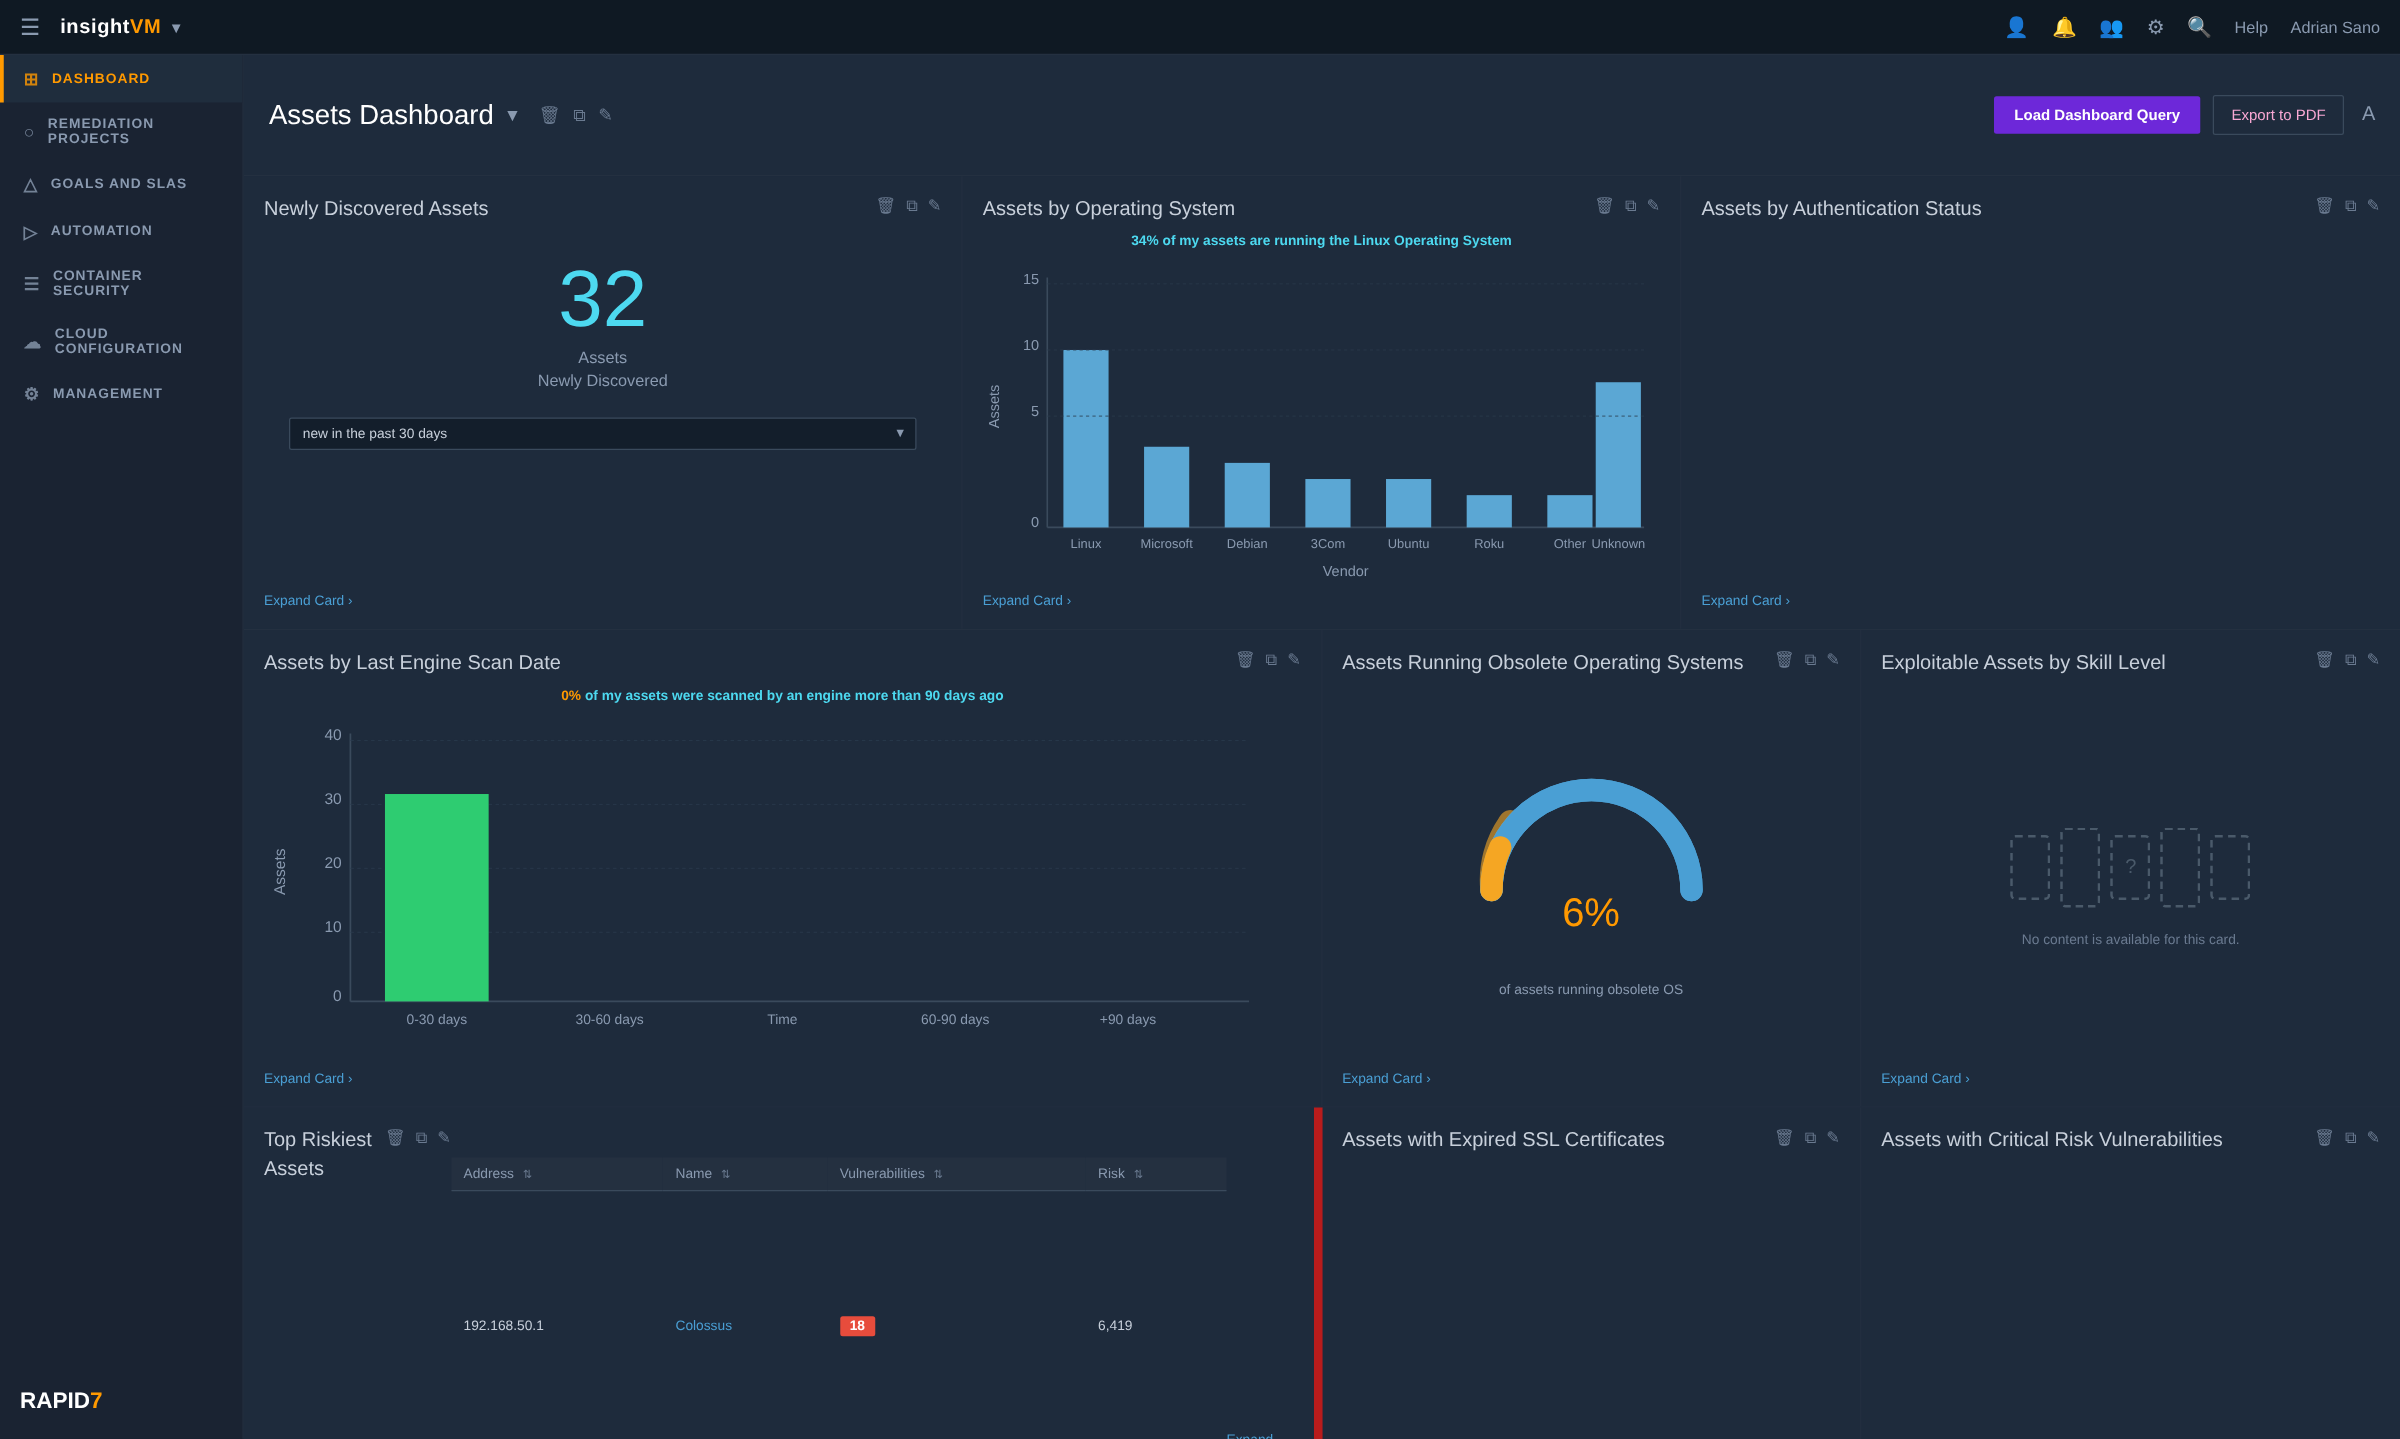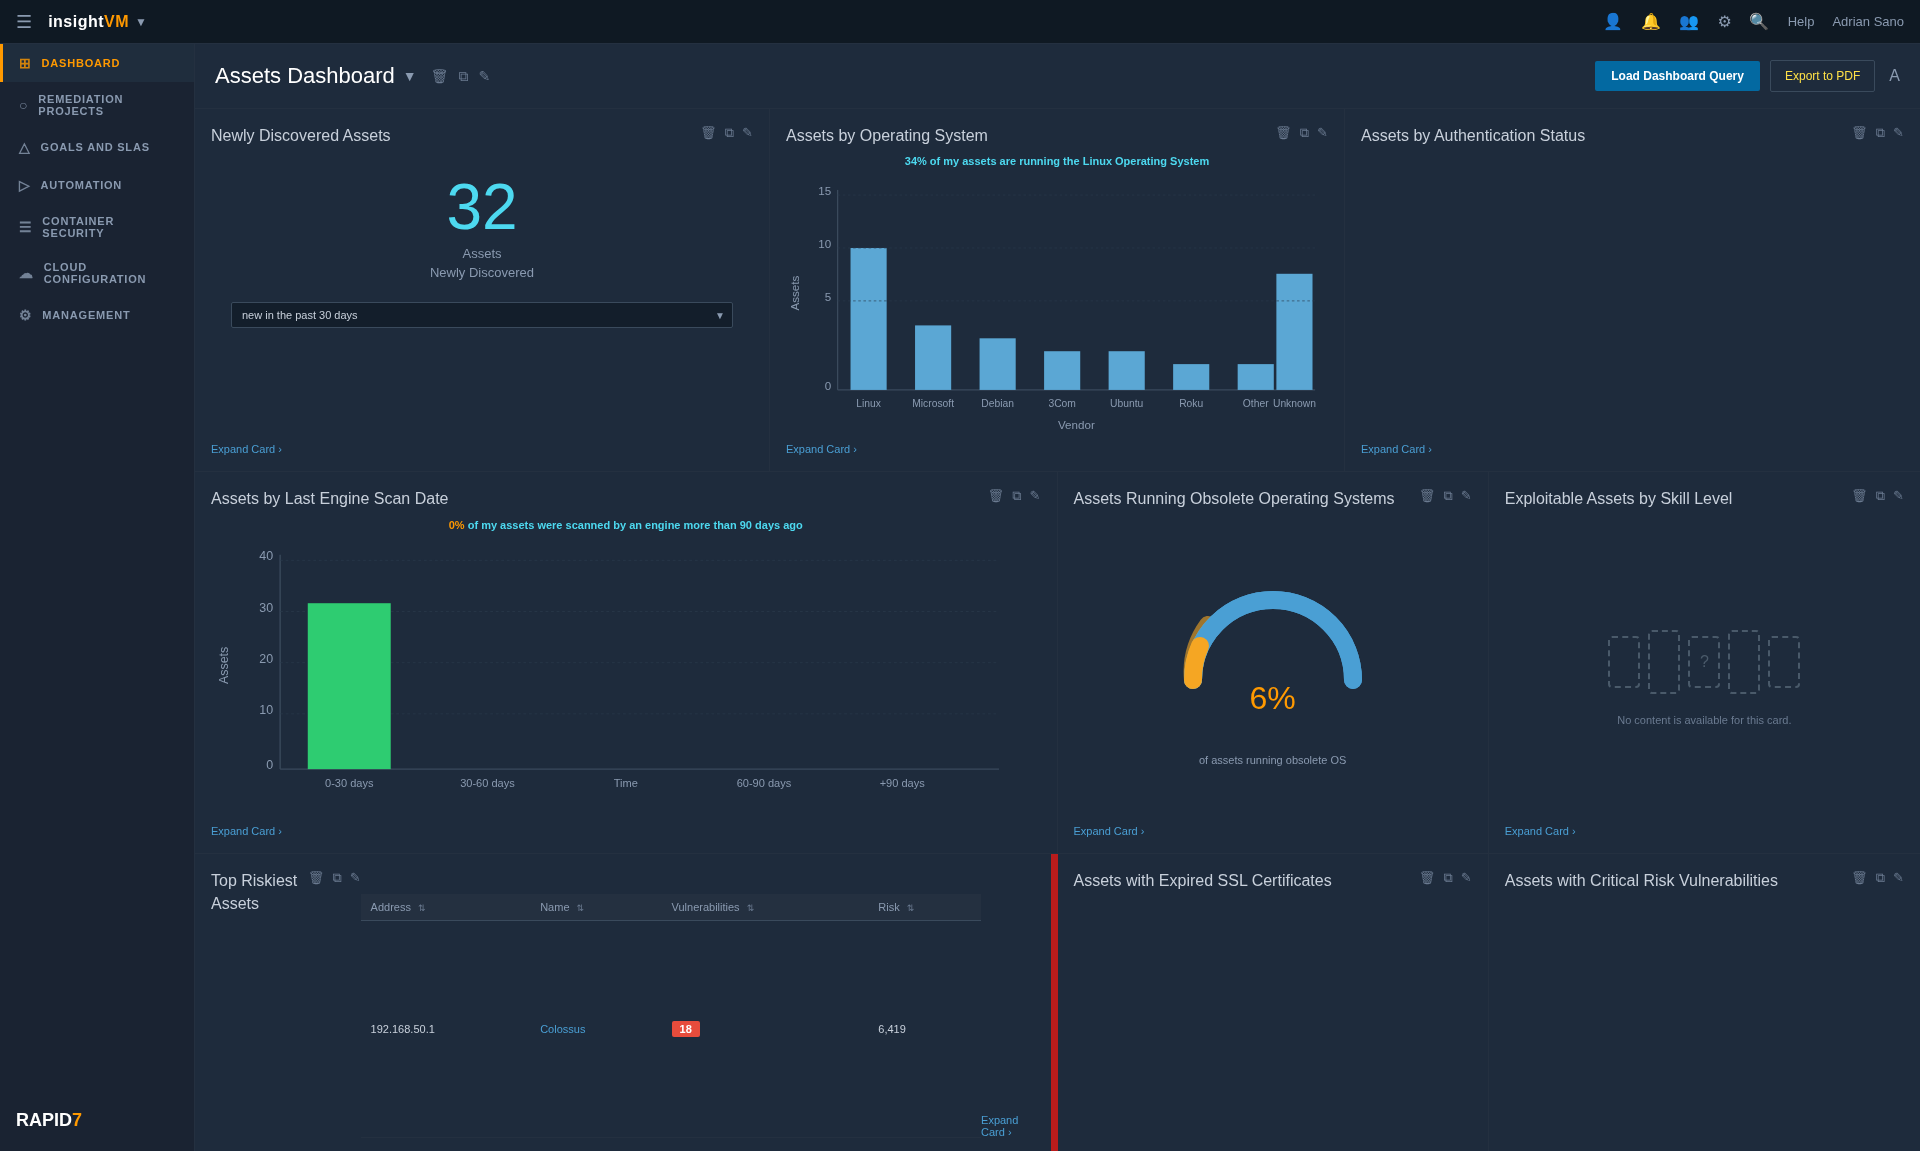--- a/index.html
+++ b/index.html
@@ -37,34 +37,34 @@
     .logo-text span { color: #f90; }
 
     
     .main-content {
       position: fixed; top: 44px; left: 195px; right: 0; bottom: 0;
       overflow-y: auto; background: #1e2b3c; padding: 0;
     }
 
     
     .dash-header {
-      display: flex; align-items: center; padding: 16px 20px; background: #1e2b3c;
+      display: flex; align-items: center; padding: 32px 20px; background: #1e2b3c;
       border-bottom: 1px solid #243040;
     }
     .dash-title { font-size: 22px; color: #fff; font-weight: 400; }
     .dash-dropdown-arrow { color: #8a9ab0; margin-left: 8px; font-size: 14px; cursor: pointer; }
     .dash-header-icons { display: flex; gap: 10px; margin-left: 14px; }
     .dash-header-icon { color: #6a7a90; font-size: 14px; cursor: pointer; }
     .header-actions { margin-left: auto; display: flex; gap: 10px; align-items: center; }
     .btn-load-query {
-      background: #0369a1; color: #fff; border: none; padding: 8px 16px;
+      background: #6d28d9; color: #fff; border: none; padding: 8px 16px;
       font-size: 12px; font-weight: 600; cursor: pointer; border-radius: 2px;
     }
     .btn-export {
-      background: transparent; color: #fde047; border: 1px solid #3a4a5c;
+      background: transparent; color: #f9a8d4; border: 1px solid #3a4a5c;
       padding: 8px 14px; font-size: 12px; cursor: pointer; border-radius: 2px;
     }
     .btn-settings { color: #8a9ab0; font-size: 16px; cursor: pointer; margin-left: 4px; }
     .dash-row {
       display: grid;
       grid-template-columns: 1fr 1fr 1fr;
       border-bottom: 1px solid #243040;
     }
     .dash-row-wide {
       display: grid;

